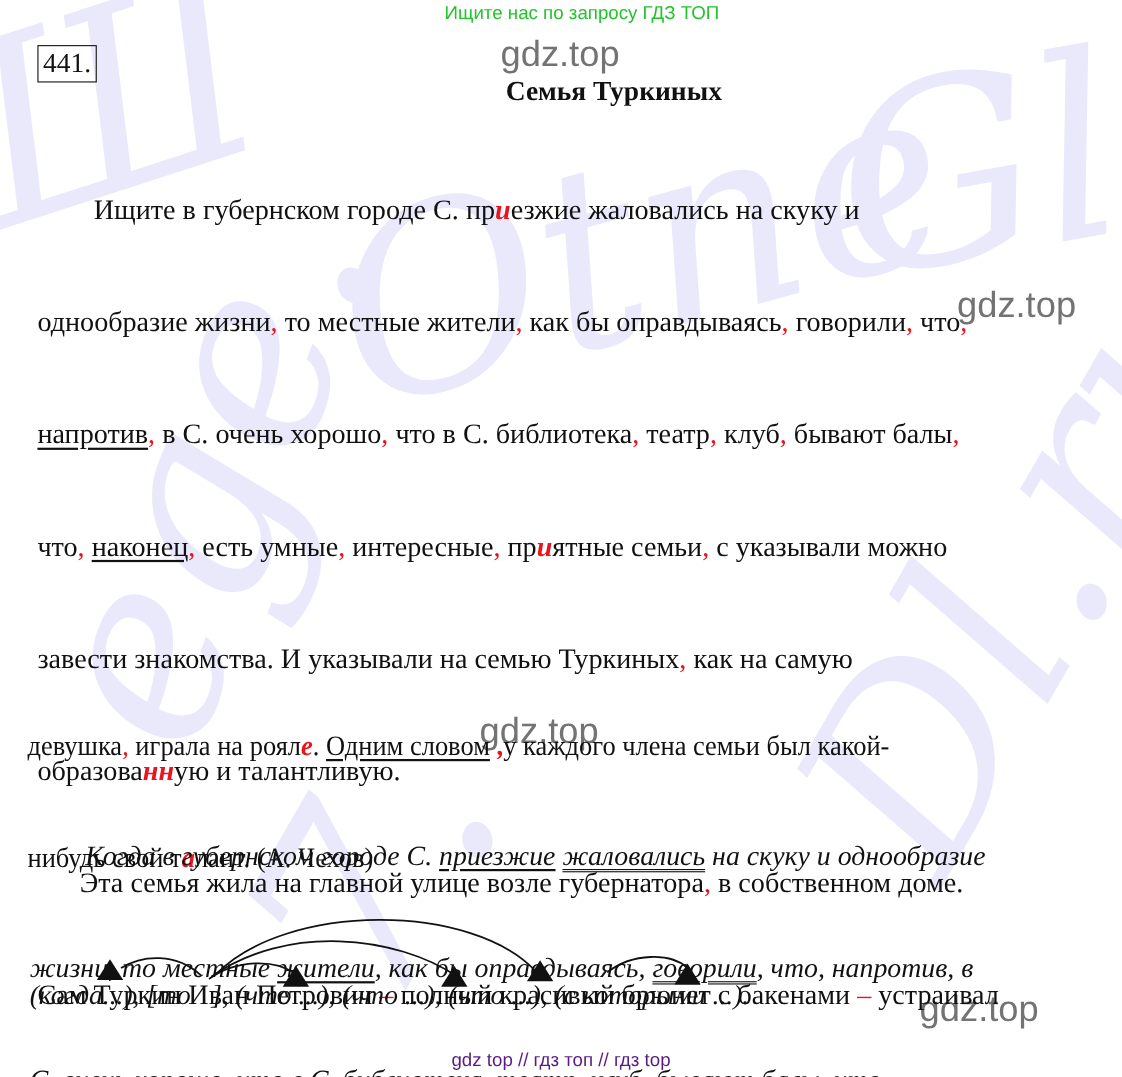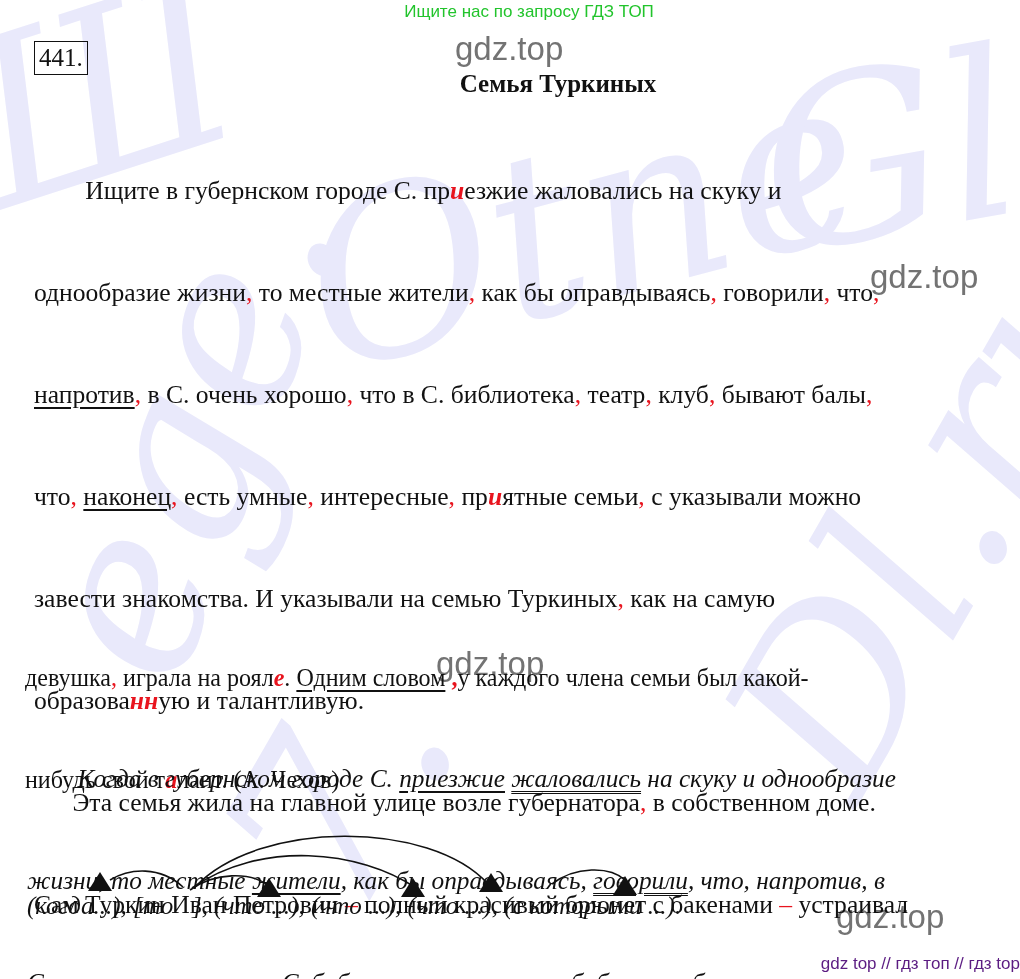--- a/index.html
+++ b/index.html
@@ -45,21 +45,21 @@
     line-height: 34px; white-space: pre;
   }
   .ana div { height: 34px; }
   .u2 { text-decoration: underline double; text-decoration-thickness: 1px; text-underline-offset: 4px; margin-top: 15px; }
   .u1i { text-decoration: underline; text-decoration-thickness: 1.5px; text-underline-offset: 4px; }
   .scheme-text {
     position: absolute; left: 27px; top: 892px; font-style: italic; font-size: 25px; white-space: pre;
   }
   .scheme-svg { position: absolute; left: 0; top: 830px; }
   .footer {
-    position: absolute; left: 0; width: 1020px; top: 954px; text-align: right;
+    position: absolute; left: 0; width: 1020px; top: 954px; text-align: center;
     font-family: "Liberation Sans", sans-serif; font-size: 17px; color: #5b1c82;
   }
 </style>
 </head>
 <body>
 
 <div class="wm-layer">
   <div class="wm-script" style="left:-30px;top:-40px;transform:rotate(-18deg);">Ш</div>
   <div class="wm-script" style="left:-60px;top:300px;transform:rotate(-70deg);">ege.</div>
   <div class="wm-script" style="left:230px;top:660px;transform:rotate(-60deg);">7.</div>

